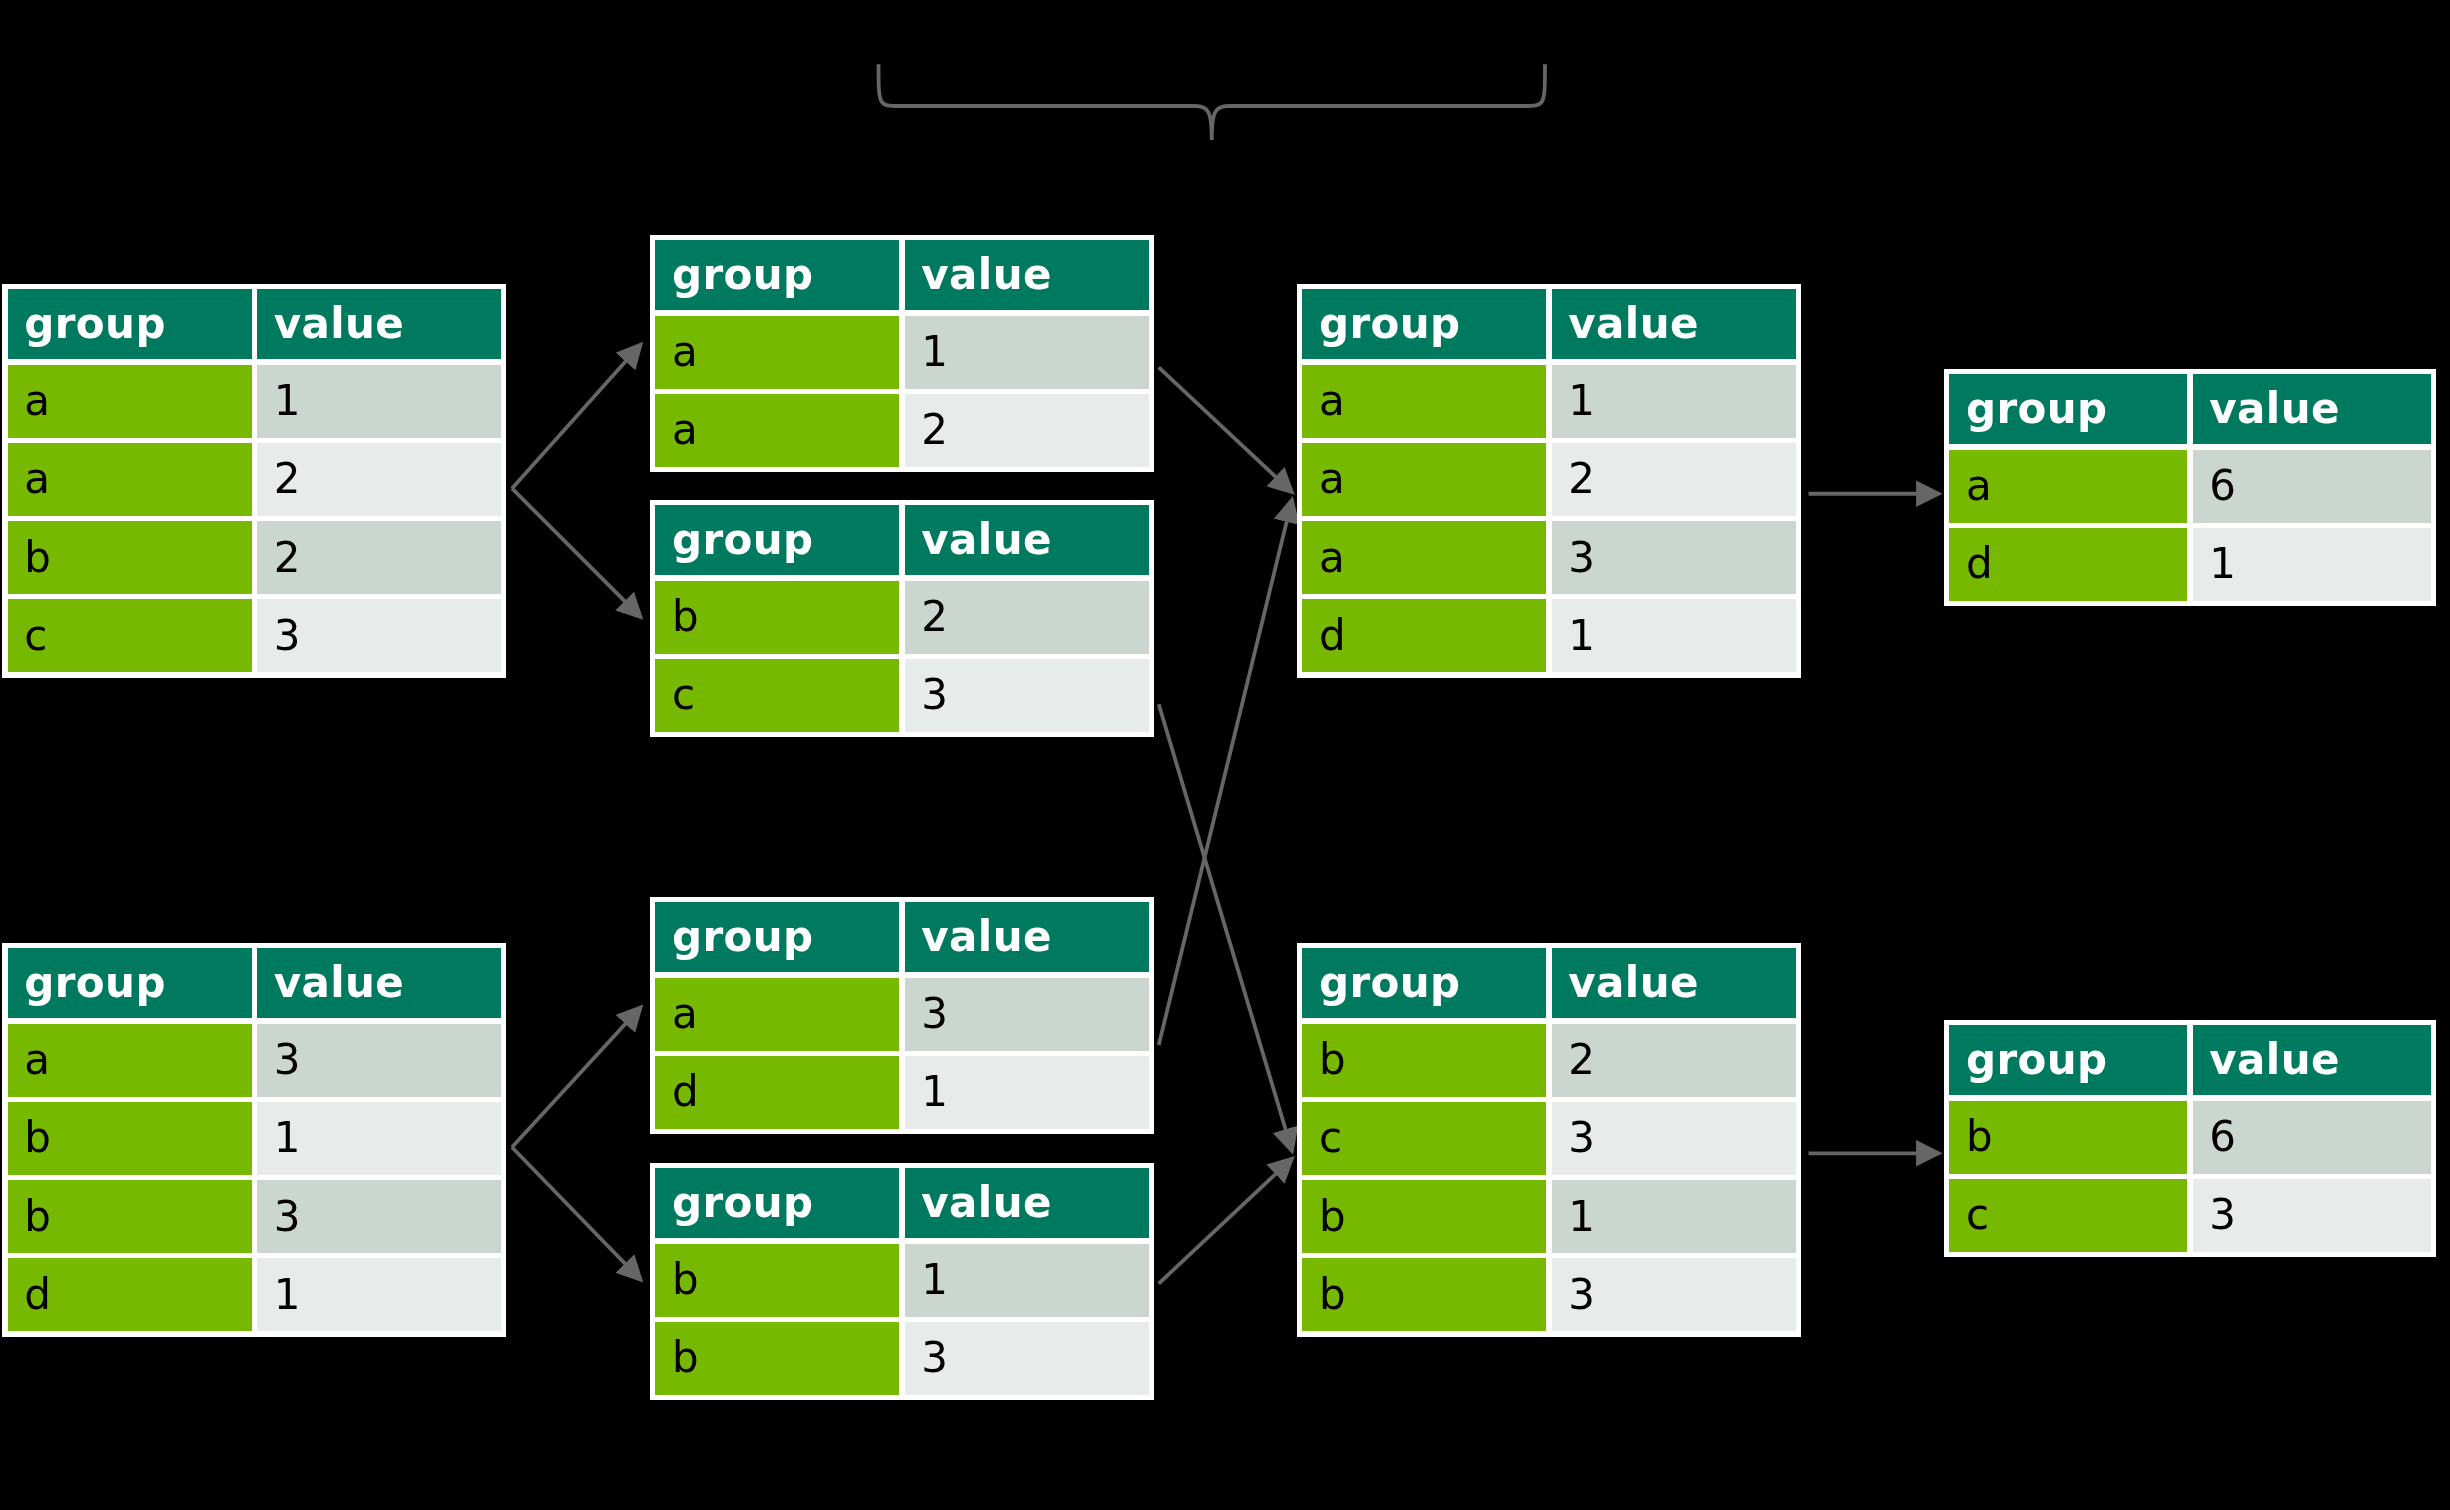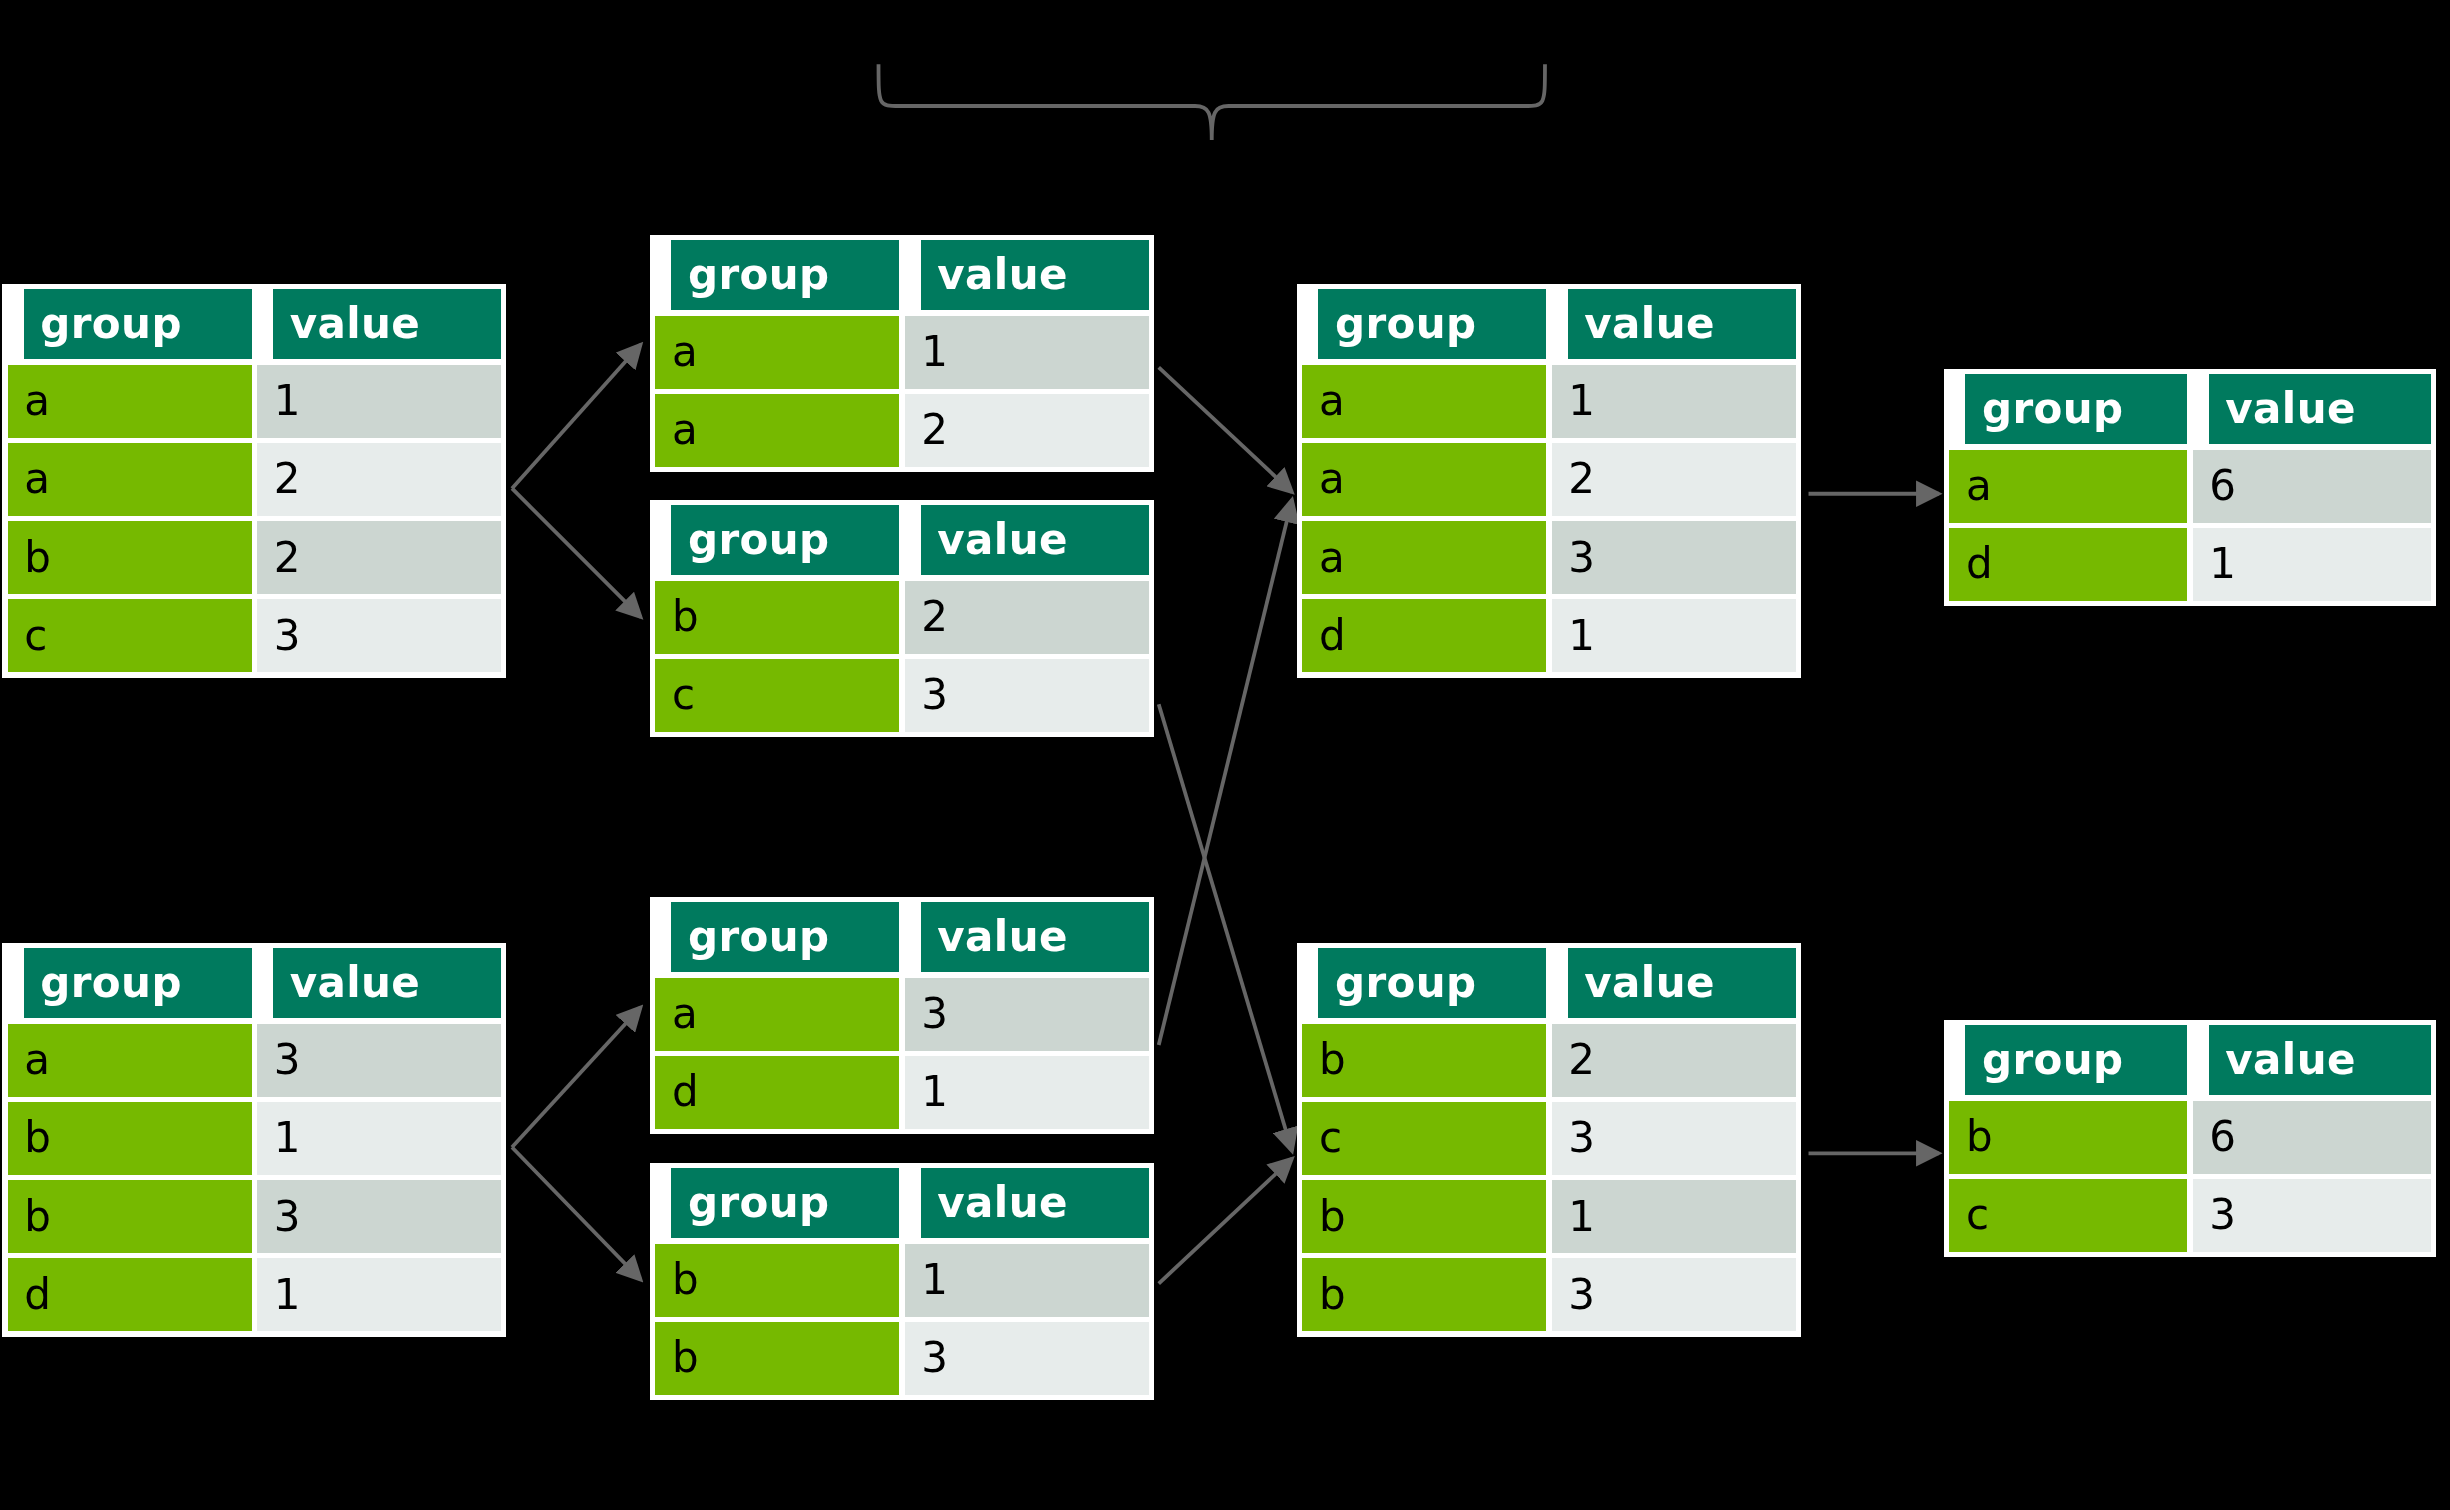--- a/index.html
+++ b/index.html
@@ -37,21 +37,20 @@
     padding-left: 16.7px;
     font-size: 42px;
     line-height: 1;
     letter-spacing: 0.4px;
   }
   .tbl .hdr .cell {
     background: #007a5e;
     color: #ffffff;
     font-weight: 700;
     height: 70px;
-    margin-left: 16px;
   }
   .tbl .body-row .cell.c-group {
     background: #76b900;
     color: #000000;
   }
   .tbl .body-row .cell.c-value {
     color: #000000;
   }
   .tbl .body-row.odd .cell.c-value { background: #ccd6d1; }
   .tbl .body-row.even .cell.c-value { background: #e7eceb; }

